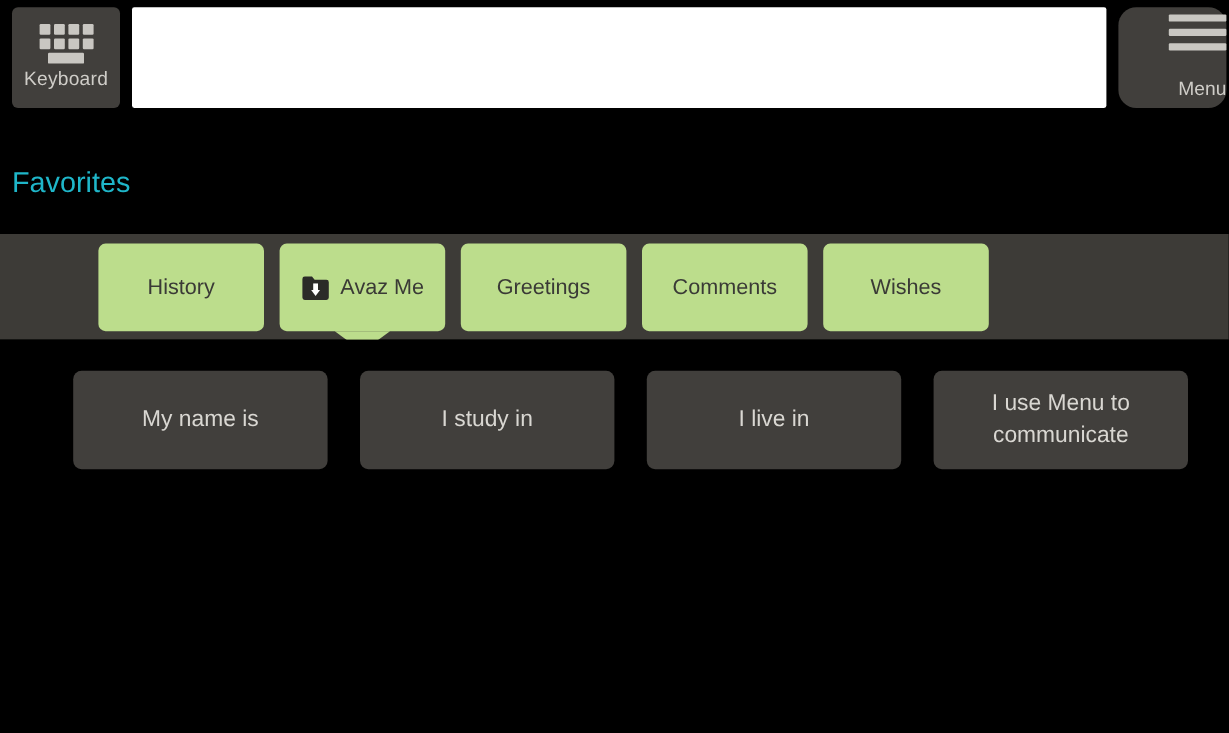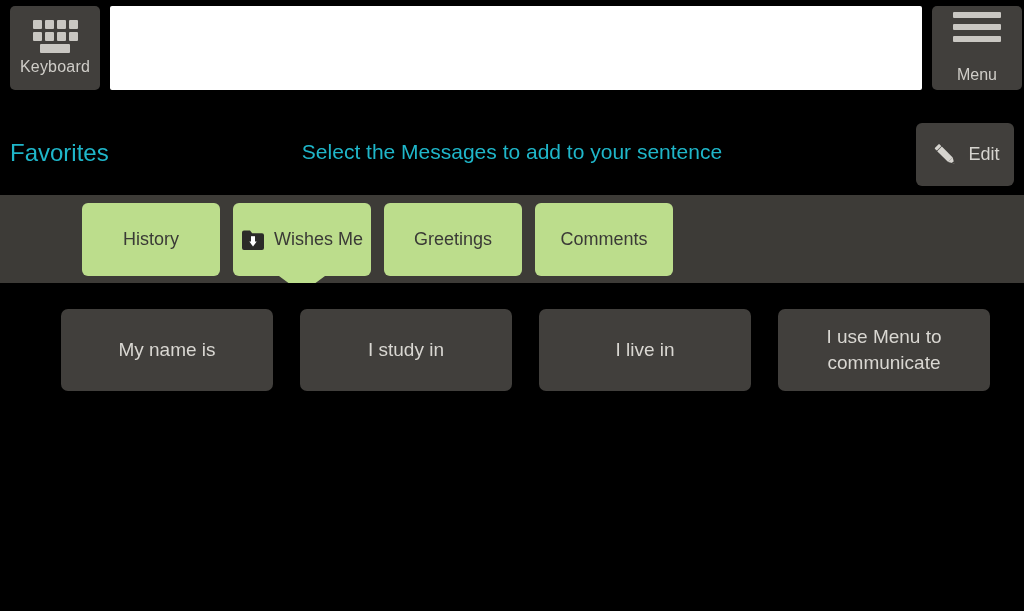--- a/index.html
+++ b/index.html
@@ -79,24 +79,24 @@
     color: #111111;
     padding: 10px 14px;
     outline: none;
   }
 
   .menu-btn {
     position: absolute;
     left: 932px; top: 6px;
     width: 90px; height: 84px;
     background: #413f3c;
-    border-radius: 5px;
+    border-radius: 15px;
     display: flex;
     flex-direction: column;
-    align-items: center;
+    align-items: flex-end;
     justify-content: center;
     gap: 24px;
     cursor: pointer;
   }
   .menu-icon {
     width: 48px;
     display: flex;
     flex-direction: column;
     gap: 6px;
   }
@@ -274,60 +274,51 @@
         <div class="menu-bar"></div>
       </div>
       <div class="menu-label">Menu</div>
     </div>
   </div>
 
   <div class="headerstrip">
 
     <div class="favorites-label">Favorites</div>
 
-    <div class="instruction">Select the Messages to add to your sentence</div>
   </div>
 
-  <div class="edit-btn">
-    <svg class="pencil-icon" viewBox="0 0 32 32">
-      <g transform="rotate(-45 16 16)">
-        <rect x="13" y="3" width="7" height="3.6" rx="1" fill="#d6d4cf"></rect>
-        <rect x="13" y="7.2" width="7" height="16.5" fill="#d6d4cf"></rect>
-        <polygon points="13,23.7 20,23.7 16.5,29.5" fill="#d6d4cf"></polygon>
-        <polygon points="15.1,27.2 17.9,27.2 16.5,29.5" fill="#3a3a36"></polygon>
-      </g>
-    </svg>
-    <span class="edit-label">Edit</span>
-  </div>
 
   <div class="tabstrip">
     <div class="tabs-inner">
 
       <div class="tab">
         <span class="tab-label">History</span>
       </div>
 
       <div class="tab active">
         <svg class="folder-icon" viewBox="0 0 24 22">
           <path d="M1 3.5 A2 2 0 0 1 3 1.5 H9 L11.2 4.2 H21 A2 2 0 0 1 23 6.2 V19 A2 2 0 0 1 21 21 H3 A2 2 0 0 1 1 19 Z" fill="#2b2b28"></path>
           <rect x="10" y="7.2" width="4" height="6" fill="#ffffff"></rect>
           <polygon points="8.3,12.6 15.7,12.6 12,17.6" fill="#ffffff"></polygon>
         </svg>
-        <span class="tab-label">Wishes Me</span>
+        <span class="tab-label">Avaz Me</span>
       </div>
 
 
       <div class="tab">
         <span class="tab-label">Greetings</span>
       </div>
 
       <div class="tab">
         <span class="tab-label">Comments</span>
       </div>
 
+      <div class="tab">
+        <span class="tab-label">Wishes</span>
+      </div>
 
     </div>
   </div>
 
   <div class="msg-area">
     <div class="msg-grid">
 
       <div class="msg-btn">
         <span class="msg-label">My name is</span>
       </div>

